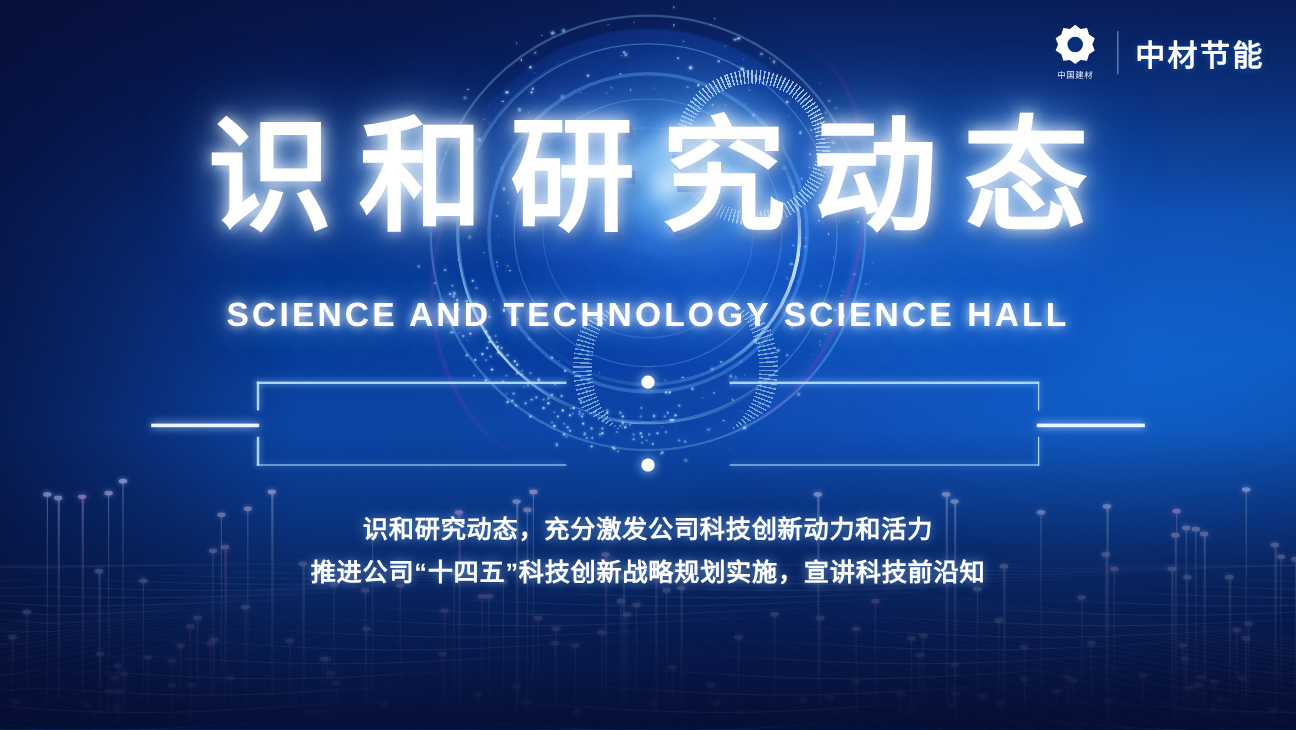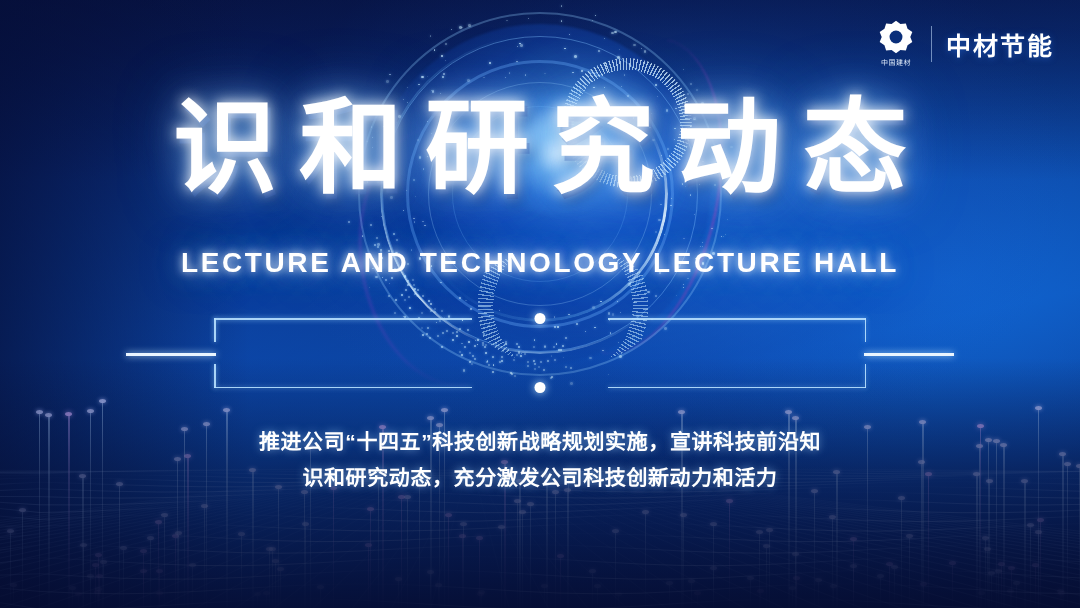--- a/index.html
+++ b/index.html
@@ -873,38 +873,38 @@
         <path fill="#ffffff" d="M50 2 L63 12 L79 10 L84 26 L98 35 L92 50 L98 65 L84 74 L79 90 L63 88 L50 98 L37 88 L21 90 L16 74 L2 65 L8 50 L2 35 L16 26 L21 10 L37 12 Z"></path>
         <circle cx="50" cy="50" r="19" fill="#0a2f7a"></circle>
       </svg>
       <div class="brand-sub">中国建材</div>
     </div>
     <div class="brand-divider"></div>
     <div class="brand-name">中材节能</div>
   </div>
 
   <div class="title-main">识和研究动态</div>
-  <div class="title-en">LECTURE AND TECHNOLOGY LECTURE HALL</div>
+  <div class="title-en">SCIENCE AND TECHNOLOGY SCIENCE HALL</div>
 
   <div class="frame">
     <div class="edge top-l"></div>
     <div class="edge top-r"></div>
     <div class="edge bot-l"></div>
     <div class="edge bot-r"></div>
     <div class="edge side-l"></div>
     <div class="edge side-l2"></div>
     <div class="edge side-r"></div>
     <div class="edge side-r2"></div>
     <div class="frame-dot top"></div>
     <div class="frame-dot bottom"></div>
   </div>
   <div class="frame" style="pointer-events:none;">
     <div class="tick left" style="left:-88px;"></div>
     <div class="tick right" style="right:-88px;"></div>
   </div>
 
 
   <div class="body-copy">
+    <span class="line">识和研究动态，充分激发公司科技创新动力和活力</span>
     <span class="line">推进公司“十四五”科技创新战略规划实施，宣讲科技前沿知</span>
-    <span class="line">识和研究动态，充分激发公司科技创新动力和活力</span>
   </div>
 
 </div>
 
 </body></html>

